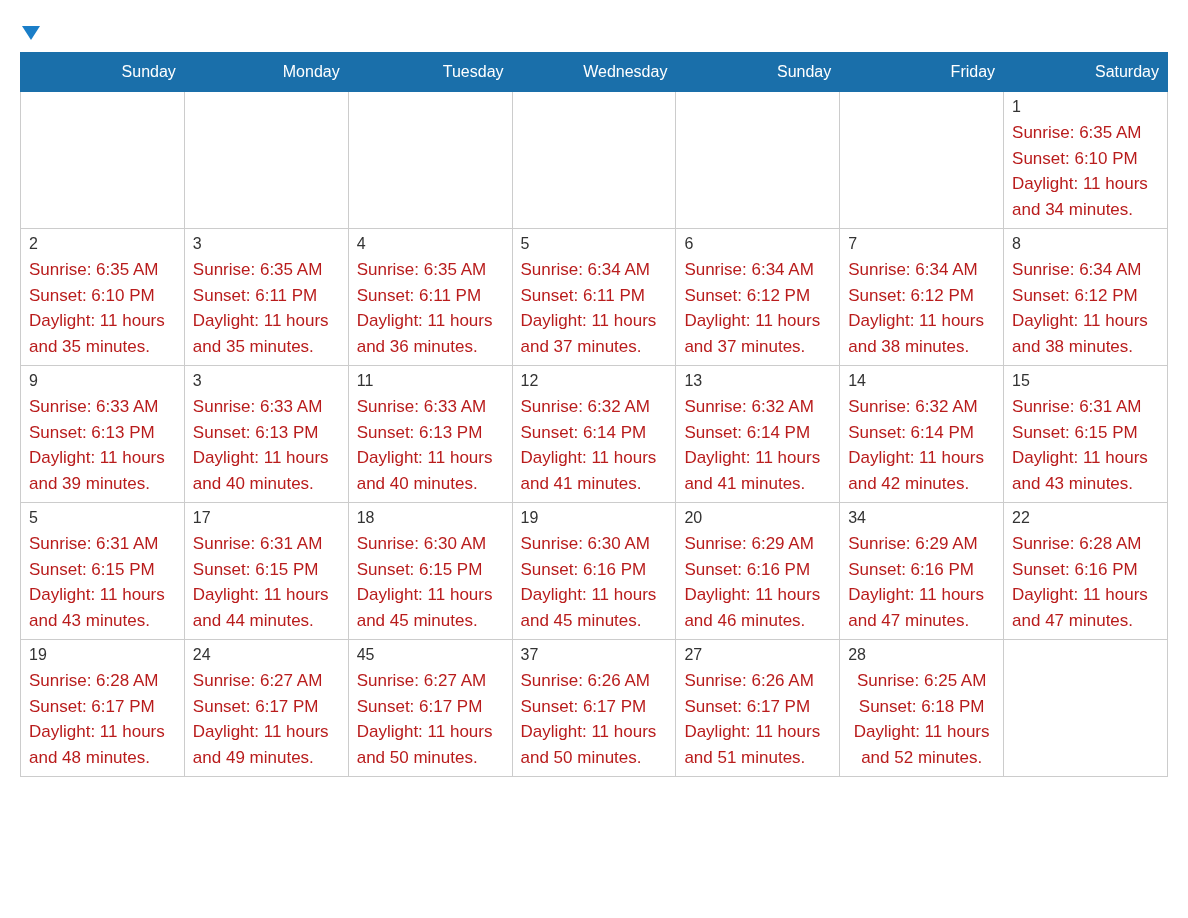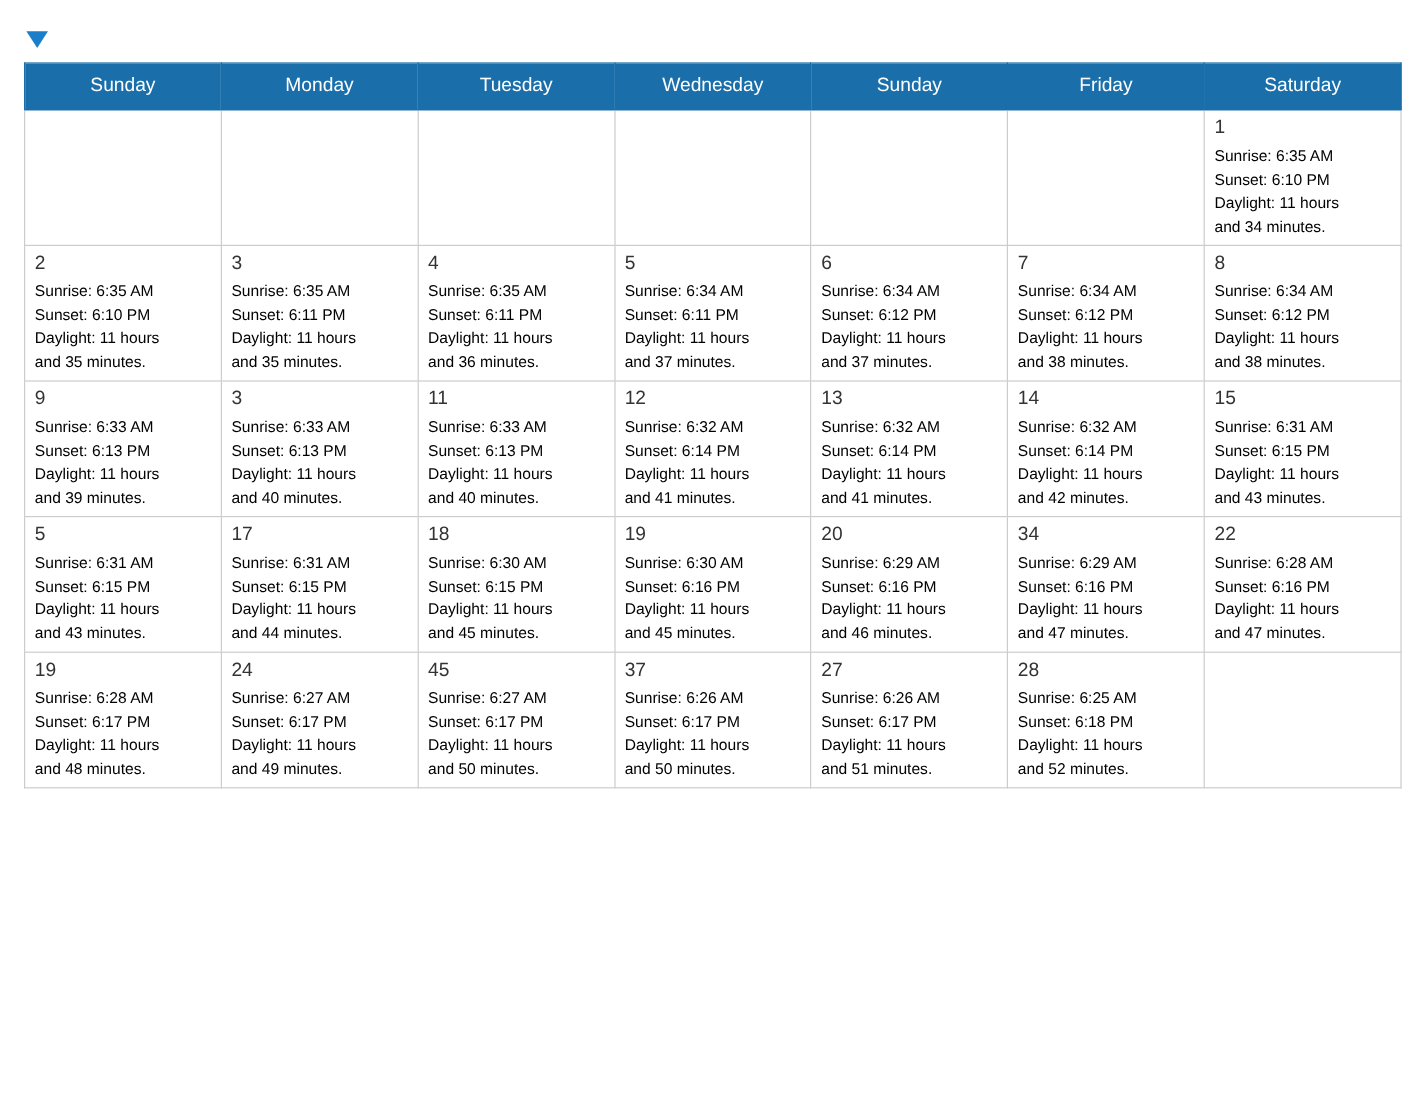--- a/index.html
+++ b/index.html
@@ -61,41 +61,41 @@
       width: 100%;
       border-collapse: collapse;
       margin-top: 8px;
     }
     .calendar th {
       background-color: #1a6faa;
       color: #fff;
       font-size: 16px;
       font-weight: normal;
       padding: 10px 8px;
-      text-align: center;
+      text-align: right;
       border: 1px solid #1a6faa;
     }
     .calendar td {
       vertical-align: top;
       border: 1px solid #ccc;
       padding: 6px 8px;
       width: 14.28%;
       min-height: 110px;
       font-size: 12px;
       color: #333;
     }
     .day-number {
       font-size: 16px;
       color: #333;
       display: block;
       margin-bottom: 4px;
     }
     .day-info {
-      font-size: 13px;
-      color: #000000;
+      font-size: 17px;
+      color: #b91c1c;
       line-height: 1.5;
     }
     .week-row td {
       background: #fff;
     }
     .empty-cell {
       background: #f9f9f9;
     }
   </style>
 </head>
@@ -326,21 +326,21 @@
         </td>
         <td>
           <span class="day-number">27</span>
           <div class="day-info" style="white-space: pre-line;">Sunrise: 6:26 AM
 Sunset: 6:17 PM
 Daylight: 11 hours
 and 51 minutes.</div>
         </td>
         <td>
           <span class="day-number">28</span>
-          <div class="day-info" style="white-space: pre-line;">Sunrise: 6:25 AM
+          <div class="day-info" style="white-space: pre-line; text-align: center;">Sunrise: 6:25 AM
 Sunset: 6:18 PM
 Daylight: 11 hours
 and 52 minutes.</div>
         </td>
         <td class="empty-cell"></td>
       </tr>
     </tbody>
 </table>
 
 </body></html>

